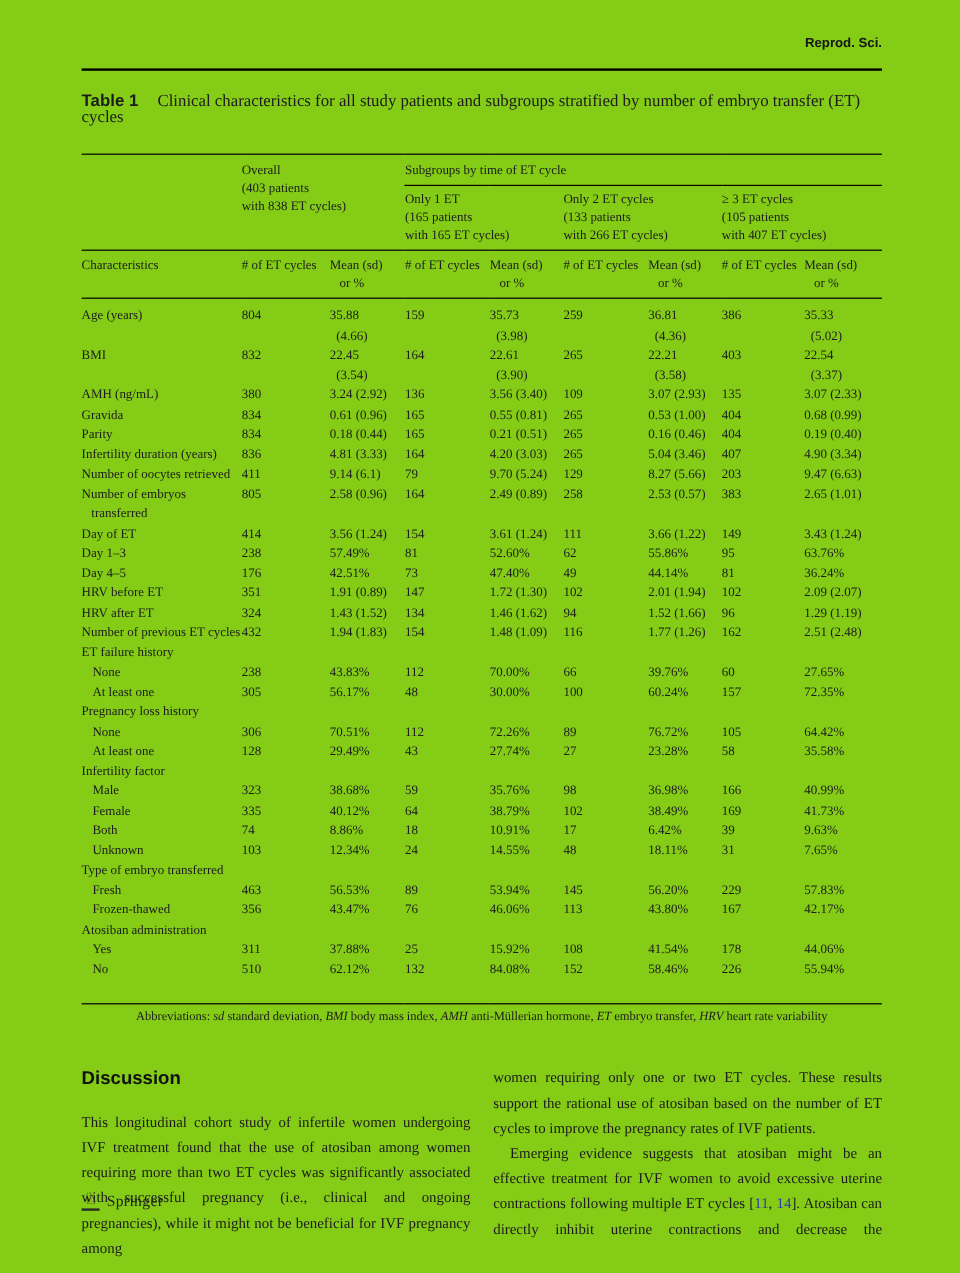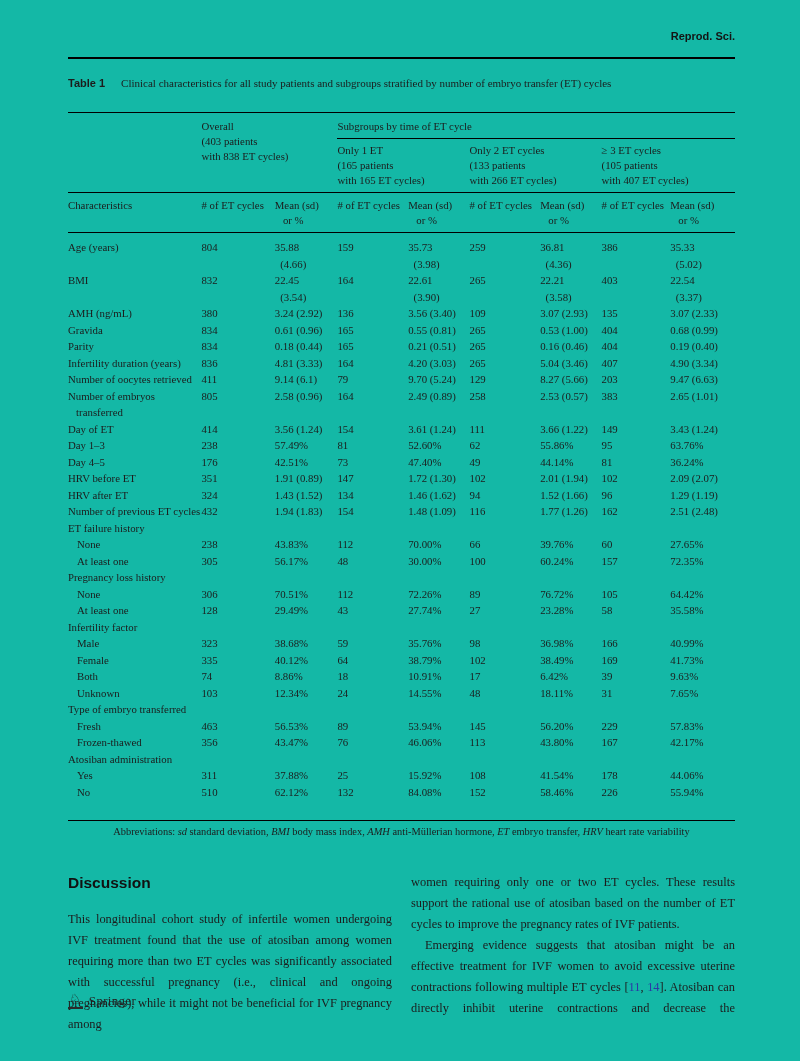--- a/index.html
+++ b/index.html
@@ -1,29 +1,29 @@
 <!DOCTYPE html>
 <html><head>
 <meta charset="utf-8">
 <style>
   * { box-sizing: border-box; }
   html,body { margin:0; padding:0; background:#ffffff; }
   .page {
-    position:relative; width:800px; height:1061px; background:#14b8a6;
+    position:relative; width:800px; height:1061px; background:#84cc16;
     color:#1c1c1c; font-family:"Liberation Serif", serif; overflow:hidden;
   }
   .content { position:absolute; left:68px; top:0; width:667px; }
 
   
   .running-head { padding-top:30px; text-align:right;
     font-family:"Liberation Sans", sans-serif; font-weight:700; font-size:11px; color:#141414; }
   .head-rule { margin-top:15px; border-top:2px solid #000; height:0; }
 
   
-  .caption { margin-top:17px; font-size:11px; line-height:14px; }
+  .caption { margin-top:17px; font-size:14px; line-height:14px; }
   .caption .tbl-label { font-family:"Liberation Sans", sans-serif; font-weight:700; margin-right:16px; }
 
   
   table.t { width:100%; margin-top:22px; border-collapse:collapse; table-layout:fixed;
     font-size:10.8px; border-top:1.5px solid #000; border-bottom:1.5px solid #000; }
   table.t th, table.t td { text-align:left; vertical-align:top; font-weight:normal;
     white-space:pre-wrap; padding:0; }
   thead .rA td { line-height:15px; padding-top:6px; }
   thead td.h-sub { border-bottom:1px solid #000; padding-bottom:4px; }
   thead .rB td { line-height:15px; padding-top:4px; padding-bottom:4px; border-bottom:1px solid #000; }

